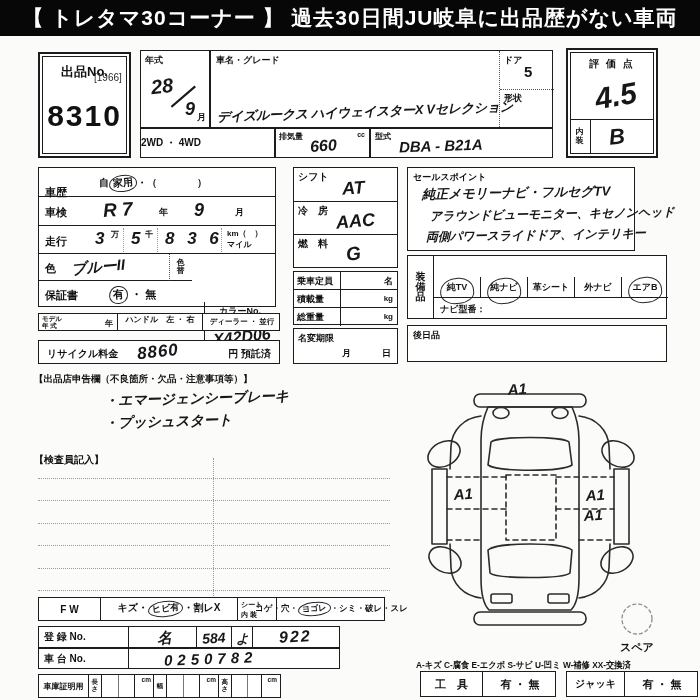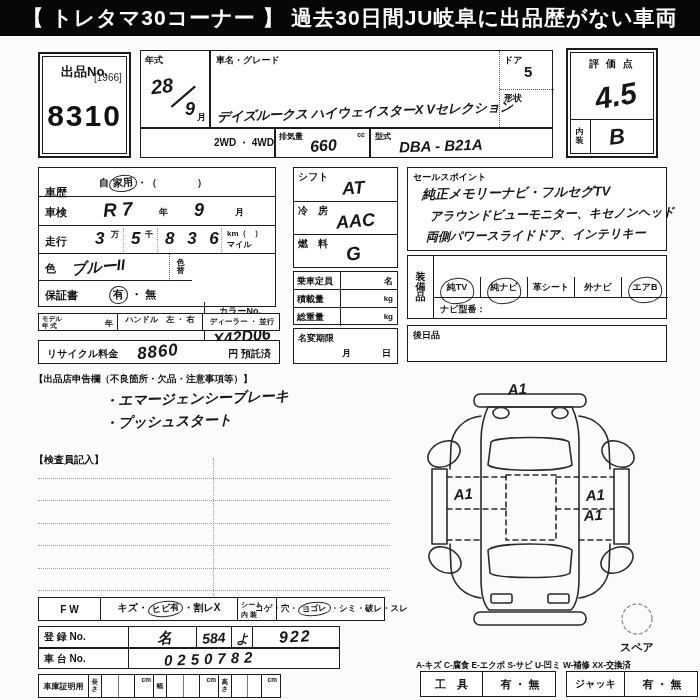--- a/index.html
+++ b/index.html
@@ -46,21 +46,21 @@
   <span class="lbl f9 abs" style="left:5px;top:3px;">車名・グレード</span>
   <span class="hw abs" style="left:6px;bottom:6px;font-size:13px;transform:rotate(-2deg);letter-spacing:-0.3px;">デイズルークス ハイウェイスターX Vセレクション</span>
   <div class="abs" style="left:288px;top:0;width:55px;height:78px;border-left:1.5px dotted #555;">
     <span class="lbl f9 abs" style="left:4px;top:3px;">ドア</span>
     <span class="abs" style="left:24px;top:12px;font-size:15px;font-weight:bold;">5</span>
     <div class="abs" style="left:0;top:38px;width:100%;border-top:1.5px dotted #555;"></div>
     <span class="lbl f9 abs" style="left:4px;top:41px;">形状</span>
   </div>
 </div>
 
-<div class="box" style="left:140px;top:128px;width:135px;height:30px;display:flex;align-items:center;justify-content:flex-end;">
+<div class="box" style="left:140px;top:128px;width:135px;height:30px;display:flex;align-items:center;justify-content:flex-start;">
   <span class="lbl f10">2WD ・ 4WD</span>
 </div>
 <div class="box" style="left:275px;top:128px;width:95px;height:30px;">
   <span class="lbl f8 abs" style="left:3px;top:2px;">排気量</span>
   <span class="lbl abs" style="right:4px;top:2px;font-size:7px;">cc</span>
   <span class="hw abs" style="left:34px;top:8px;font-size:16px;transform:rotate(-4deg);">660</span>
 </div>
 <div class="box" style="left:370px;top:128px;width:183px;height:30px;">
   <span class="lbl f8 abs" style="left:4px;top:2px;">型式</span>
   <span class="hw abs" style="left:28px;top:8px;font-size:15px;transform:rotate(-2deg);">DBA - B21A</span>
@@ -165,21 +165,21 @@
     <div class="abs" style="left:46px;top:0;height:100%;border-left:1.2px solid #1c1c1c;"></div>
   </div>
 </div>
 
 <div class="box" style="left:293px;top:328px;width:105px;height:36px;">
   <span class="lbl f9 abs" style="left:4px;top:3px;">名変期限</span>
   <span class="lbl f9 abs" style="left:48px;bottom:3px;">月</span>
   <span class="lbl f9 abs" style="right:6px;bottom:3px;">日</span>
 </div>
 
-<div class="box" style="left:407px;top:167px;width:260px;height:84px;">
+<div class="box" style="left:407px;top:167px;width:228px;height:84px;">
   <span class="lbl f9 abs" style="left:5px;top:3px;">セールスポイント</span>
   <span class="hw abs" style="left:14px;top:16px;font-size:13px;transform:rotate(-1deg);">純正メモリーナビ・フルセグTV</span>
   <span class="hw abs" style="left:22px;top:38px;font-size:12px;transform:rotate(-1deg);">アラウンドビューモニター、キセノンヘッド</span>
   <span class="hw abs" style="left:18px;top:59px;font-size:12px;transform:rotate(-1deg);">両側パワースライドドア、インテリキー</span>
 </div>
 
 <div class="box" style="left:407px;top:255px;width:260px;height:64px;">
   <div class="abs" style="left:0;top:0;width:26px;height:100%;border-right:1.4px solid #1c1c1c;display:flex;align-items:center;justify-content:center;">
     <span class="lbl f10 stack" style="width:12px;text-align:center;">装備品</span>
   </div>

